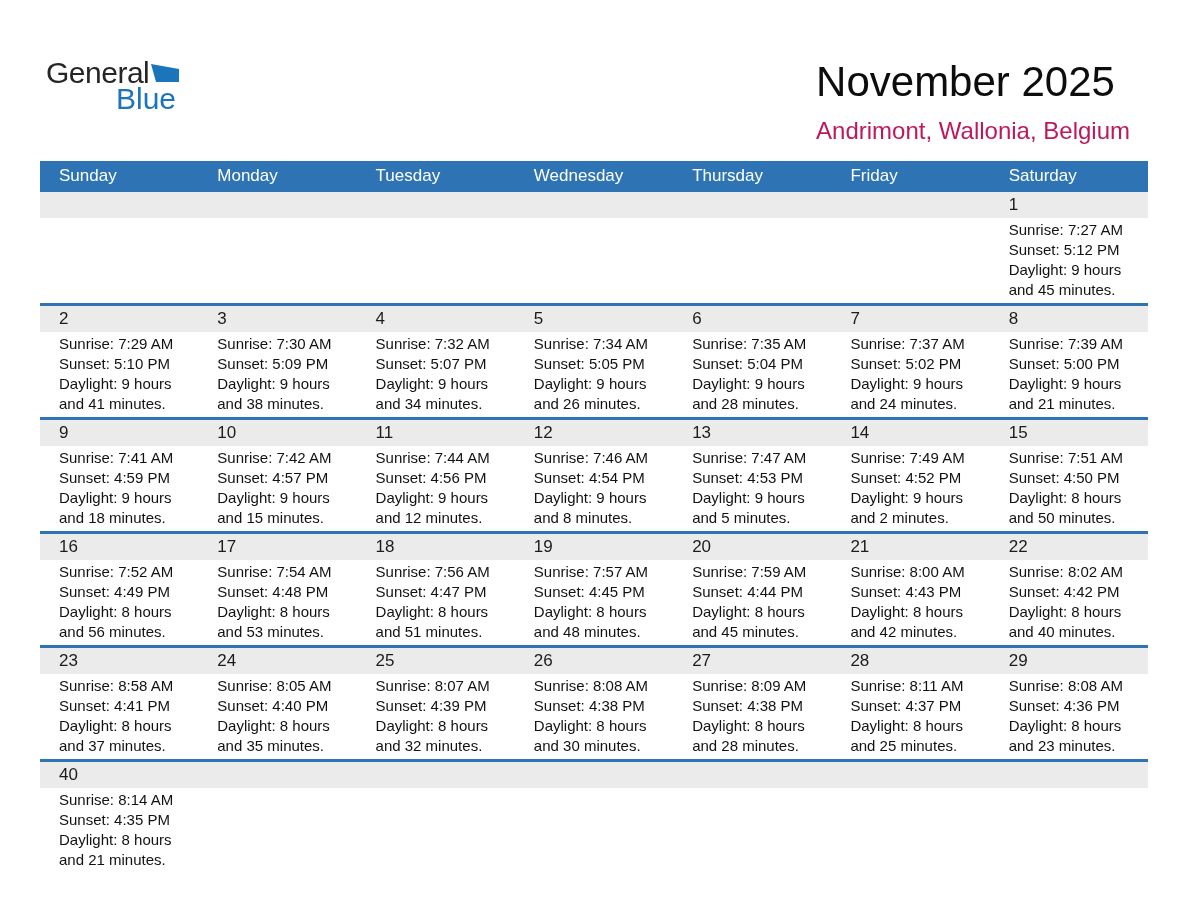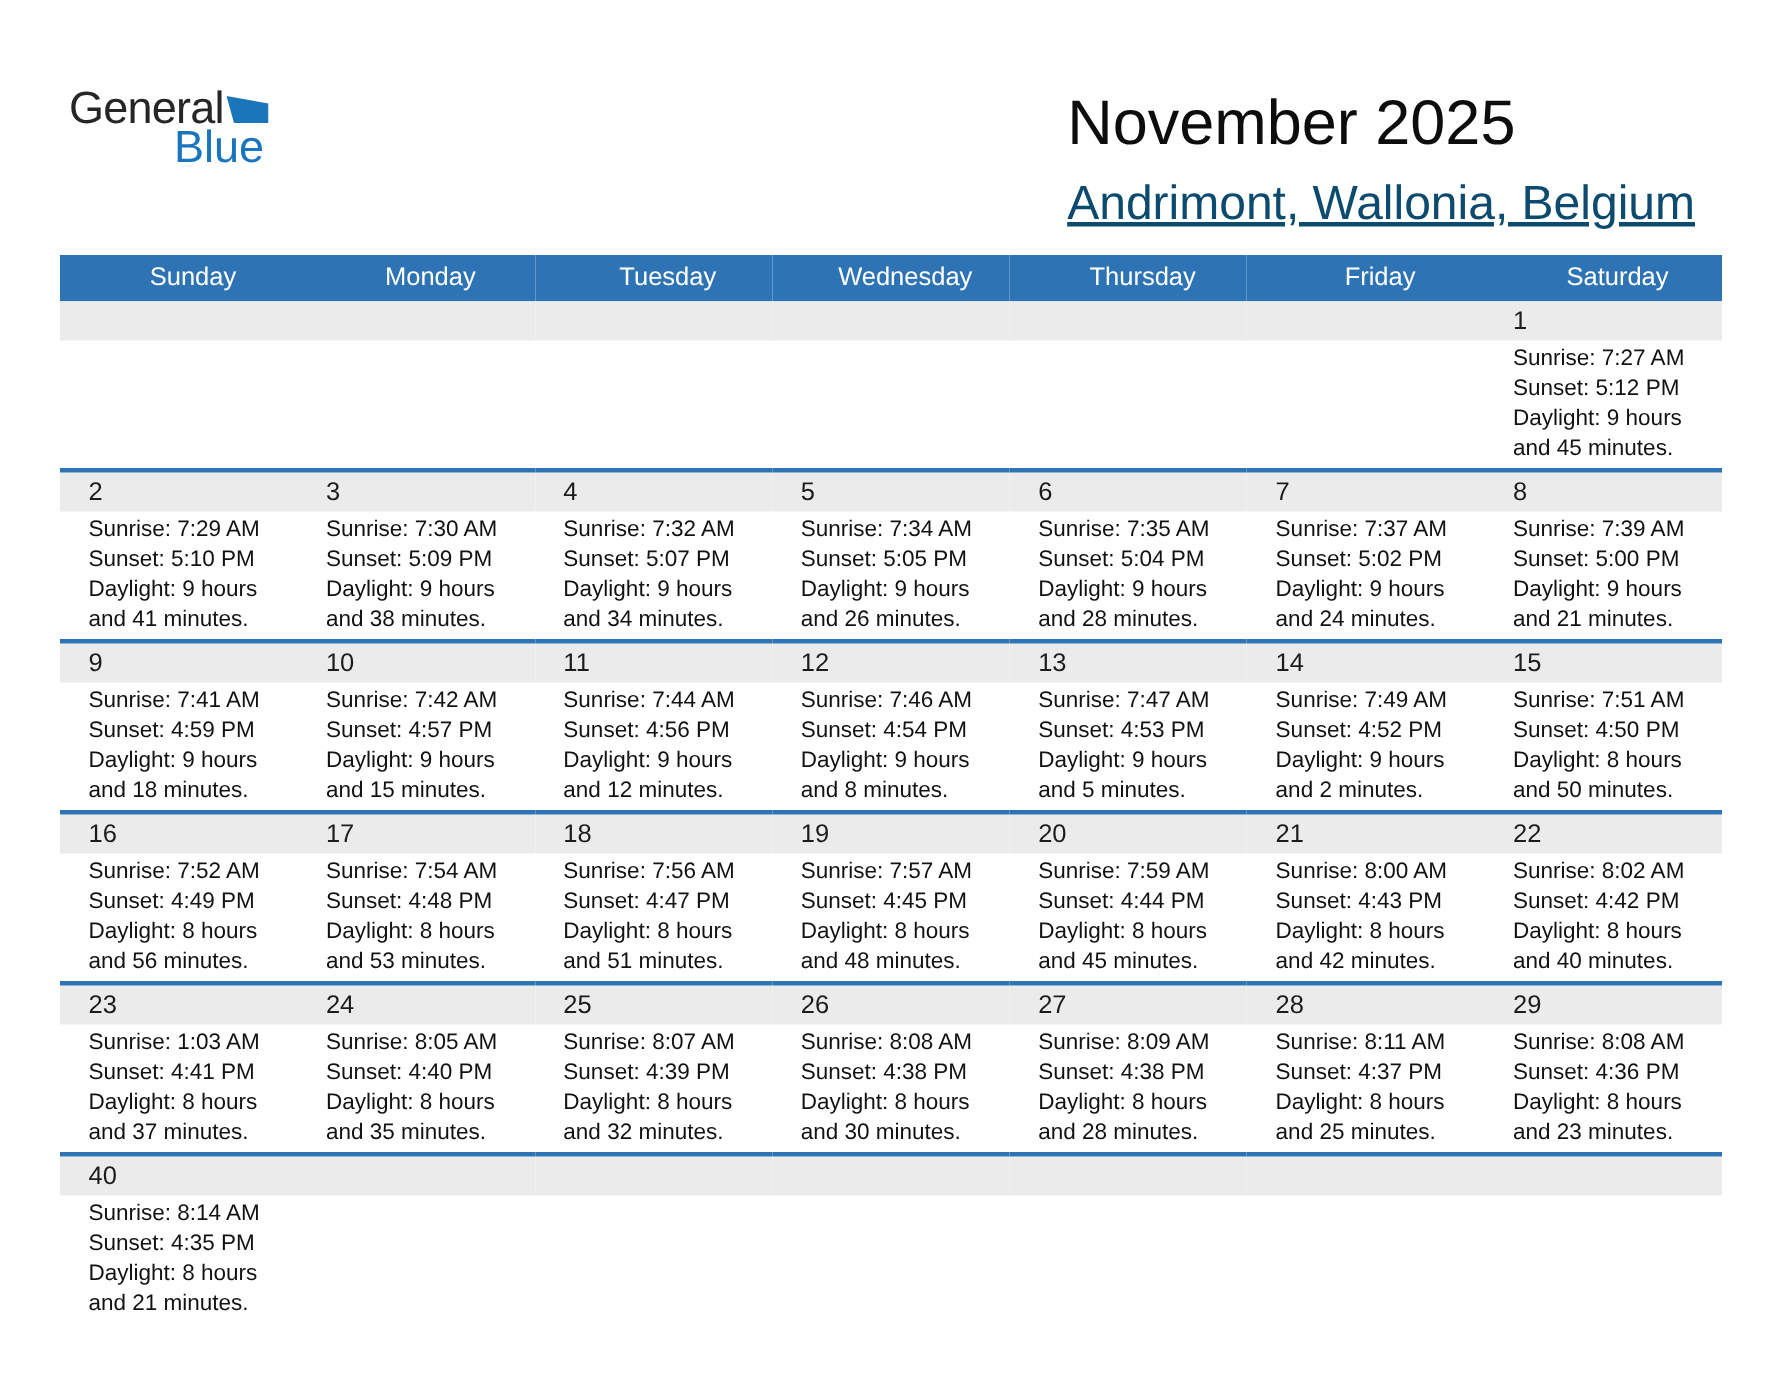--- a/index.html
+++ b/index.html
@@ -20,35 +20,35 @@
     padding: 56px 58px 0 46px;
   }
   .logo { font-size: 30px; line-height: 1.1; width: 220px; }
   .logo-row { display: flex; align-items: flex-start; }
   .logo-general { color: #262626; letter-spacing: -0.5px; }
   .logo-tri { width: 28px; height: 19px; margin: 7px 0 0 2px; }
   .logo-blue { color: #1B75BC; margin: -7px 0 0 70px; }
 
   .titles { text-align: left; margin-top: 4px; }
   .month-title { font-size: 42px; color: #0d0d0d; line-height: 1.05; }
-  .location { font-size: 32px; color: #0c4a6e; margin-top: 13px; text-decoration: underline; }
+  .location { font-size: 24px; color: #be185d; margin-top: 13px; }
 
   
   table.cal {
     width: 1108px;
     margin: 16px 0 0 40px;
     border-collapse: collapse;
     table-layout: fixed;
   }
   table.cal thead th {
     background: #2E74B5;
     color: #ffffff;
     font-weight: 400;
     font-size: 17px;
-    text-align: center;
+    text-align: left;
     padding: 5px 0 6px 19px;
   }
   table.cal tbody tr { background: #ffffff; }
   table.cal tbody tr:not(:first-child) { border-top: 3px solid #2E74B5; }
   table.cal td { vertical-align: top; padding: 0; }
   .daynum {
     background: #EBEBEB;
     font-size: 17px;
     color: #1c1c1c;
     padding: 3px 0 4px 19px;
@@ -315,21 +315,21 @@
             <div>Sunset: 4:42 PM</div>
             <div>Daylight: 8 hours</div>
             <div>and 40 minutes.</div>
           </div>
         </td>
       </tr>
       <tr>
         <td>
           <div class="daynum">23</div>
           <div class="info">
-            <div>Sunrise: 1:03 AM</div>
+            <div>Sunrise: 8:58 AM</div>
             <div>Sunset: 4:41 PM</div>
             <div>Daylight: 8 hours</div>
             <div>and 37 minutes.</div>
           </div>
         </td>
         <td>
           <div class="daynum">24</div>
           <div class="info">
             <div>Sunrise: 8:05 AM</div>
             <div>Sunset: 4:40 PM</div>

